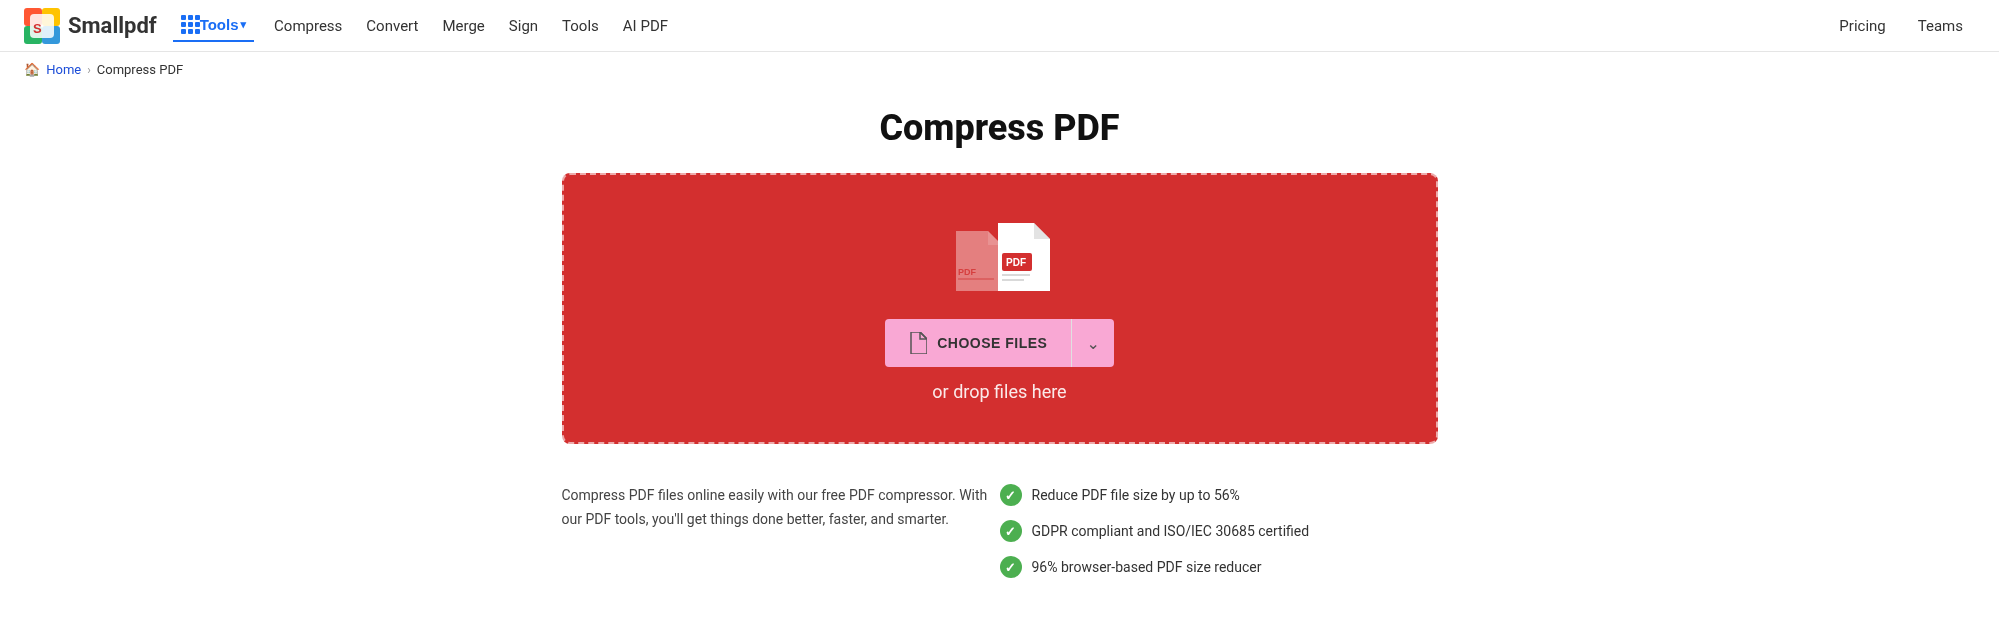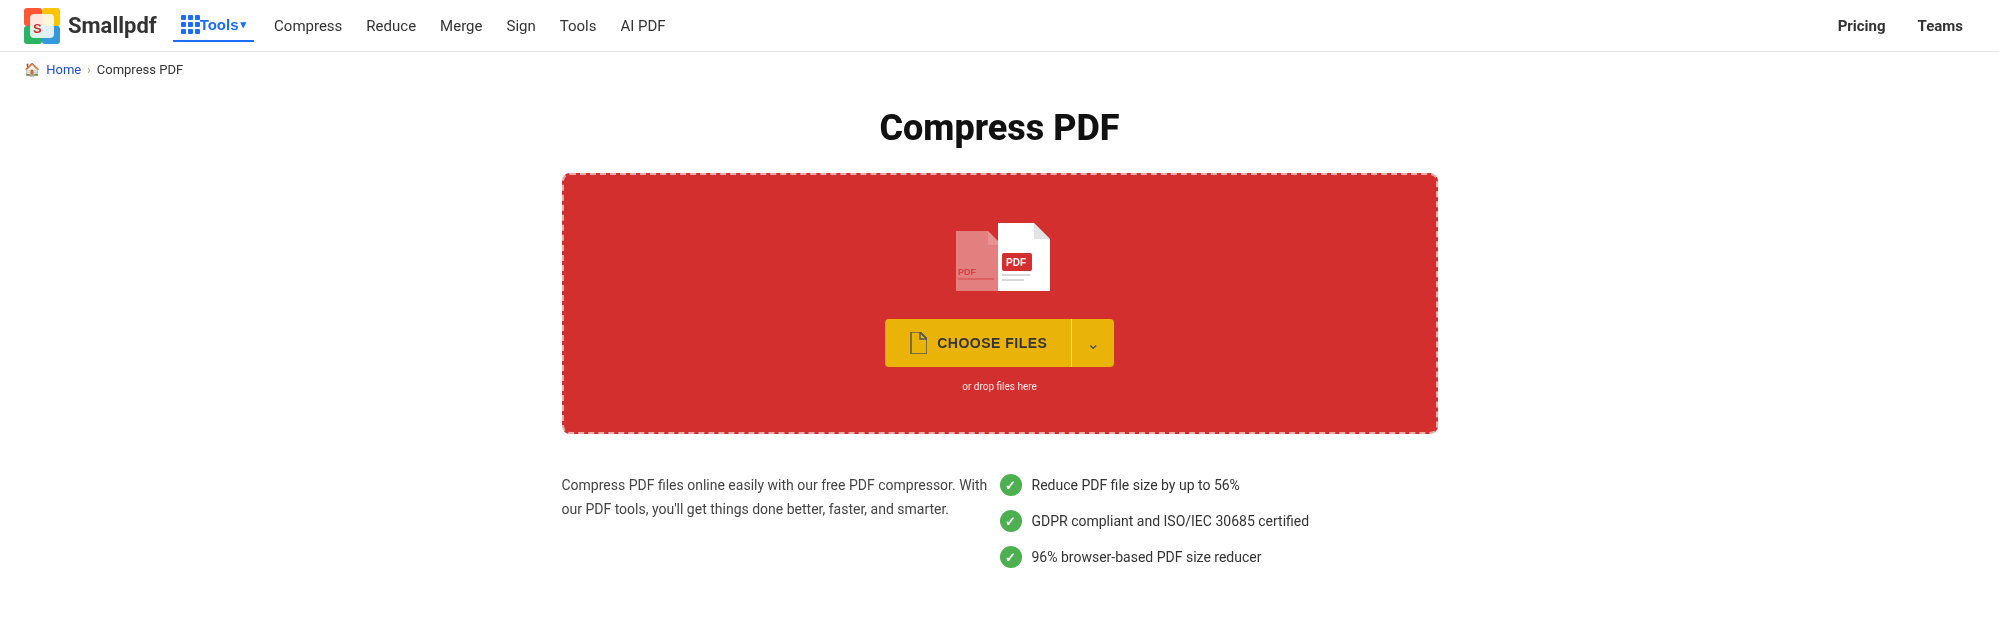--- a/index.html
+++ b/index.html
@@ -72,21 +72,20 @@
       display: flex;
       align-items: center;
       gap: 8px;
       margin-left: auto;
     }
     .header-right a {
       font-size: 15px;
       color: #333;
       text-decoration: none;
       padding: 6px 12px;
-      font-weight: bold;
     }
 
     
     .breadcrumb {
       display: flex;
       align-items: center;
       gap: 6px;
       padding: 10px 24px;
       font-size: 13px;
       color: #666;
@@ -143,21 +142,21 @@
       position: relative;
       width: 58px;
       height: 68px;
       z-index: 2;
     }
 
     
     .choose-files-btn {
       display: flex;
       align-items: center;
-      background: #eab308;
+      background: #f9a8d4;
       border: none;
       border-radius: 4px;
       padding: 0;
       cursor: pointer;
       overflow: hidden;
       height: 48px;
       margin-bottom: 14px;
     }
     .choose-files-main {
       display: flex;
@@ -184,21 +183,21 @@
       padding: 0 14px;
       height: 100%;
       color: #555;
     }
     .chevron-down {
       font-size: 16px;
       color: #555;
     }
 
     .drop-hint {
-      font-size: 10px;
+      font-size: 18px;
       color: rgba(255,255,255,0.9);
     }
 
     
     .bottom-section {
       display: flex;
       width: 876px;
       max-width: 100%;
       align-items: flex-start;
     }
@@ -264,21 +263,21 @@
       <span></span>
         <span></span>
         <span></span>
     </span>
     <span>Tools</span>
     <span style="font-size:11px; margin-left:2px;">▾</span>
   </button>
 
   <nav class="nav-links">
     <a class="nav-link" href="#">Compress</a>
-    <a class="nav-link" href="#">Reduce</a>
+    <a class="nav-link" href="#">Convert</a>
     <a class="nav-link" href="#">Merge</a>
     <a class="nav-link" href="#">Sign</a>
     <a class="nav-link" href="#">Tools</a>
     <a class="nav-link" href="#">AI PDF</a>
   </nav>
 
   <div class="header-right">
     <a href="#">Pricing</a>
     <a href="#">Teams</a>
   </div>

